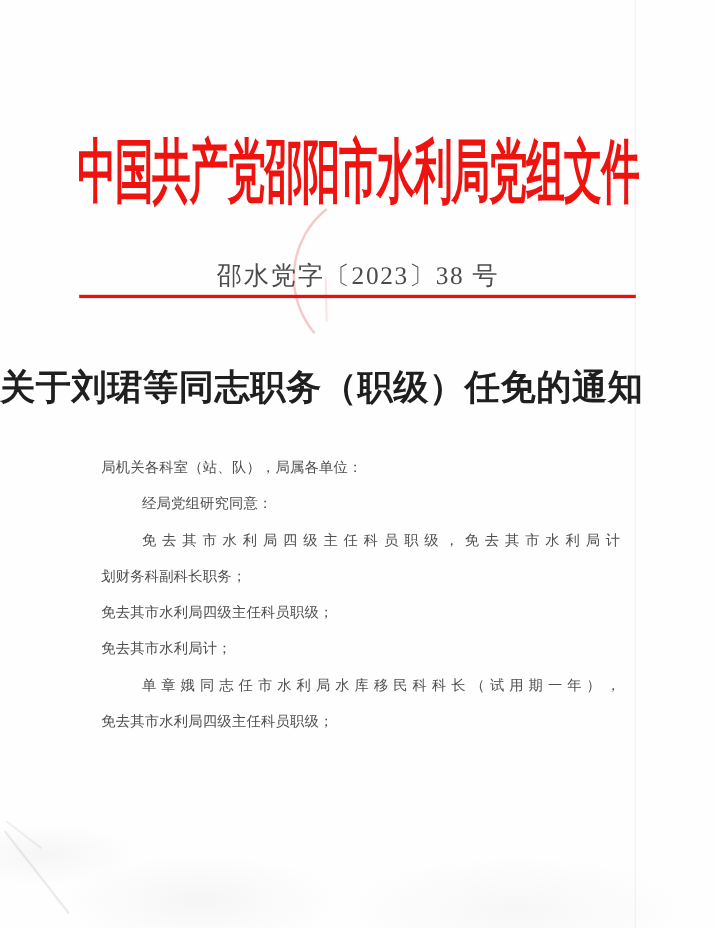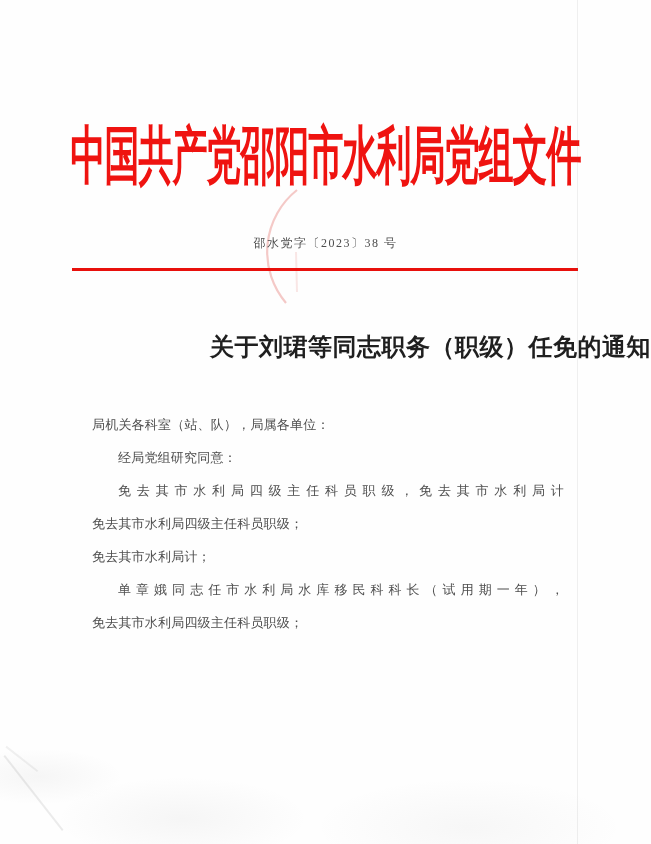--- a/index.html
+++ b/index.html
@@ -30,45 +30,45 @@
     white-space:nowrap;
   }
   .org-header .stretch{
     display:inline-block;
     transform:scaleY(1.8);
     transform-origin:top center;
   }
   .doc-number{
     position:absolute;top:235px;left:0;right:0;
     text-align:center;
-    font-size:12px;letter-spacing:1.5px;
+    font-size:23px;letter-spacing:1.5px;
     color:#4c4c4c;
   }
   .divider{
     position:absolute;top:268px;left:72px;
     width:506px;height:3px;
     background:var(--divider-red);
   }
   .doc-title{
     position:absolute;top:331px;left:0;right:0;margin:0;
-    text-align:right;
-    font-size:24px;font-weight:bold;
+    text-align:left;
+    font-size:32px;font-weight:bold;
     letter-spacing:0.5px;
     color:var(--heading-text);
   }
   .body-block{
     position:absolute;top:408px;left:92px;
     width:472px;
     font-size:13px;
     line-height:33px;
     color:var(--body-text);
     letter-spacing:0.2px;
   }
   .line{margin:0;}
-  .indent{text-indent:2em;}
+  .indent{text-indent:2em;margin-left:11px;}
   .fill{text-align:justify;text-align-last:justify;}
   .scan-edge{
     position:absolute;top:0;left:577px;
     width:1px;height:844px;
     background:rgba(110,110,110,0.10);
   }
   .crease-1{
     position:absolute;left:-14px;top:792px;
     width:95px;height:2px;
     background:rgba(100,100,100,0.12);
@@ -96,20 +96,21 @@
   <div class="doc-number">邵水党字〔2023〕38 号</div>
 
   <div class="divider"></div>
 
   <h2 class="doc-title">关于刘珺等同志职务（职级）任免的通知</h2>
 
   <div class="body-block">
     <p class="line">局机关各科室（站、队），局属各单位：</p>
     <p class="line indent">经局党组研究同意：</p>
     <p class="line indent fill">免去其市水利局四级主任科员职级，免去其市水利局计</p>
+    <p class="line">划财务科副科长职务；</p>
     <p class="line">免去其市水利局四级主任科员职级；</p>
     <p class="line">免去其市水利局计；</p>
     <p class="line indent fill">单章娥同志任市水利局水库移民科科长（试用期一年），</p>
     <p class="line">免去其市水利局四级主任科员职级；</p>
   </div>
 
   <div class="scan-edge"></div>
   <div class="crease-1"></div>
   <div class="crease-2"></div>
 

